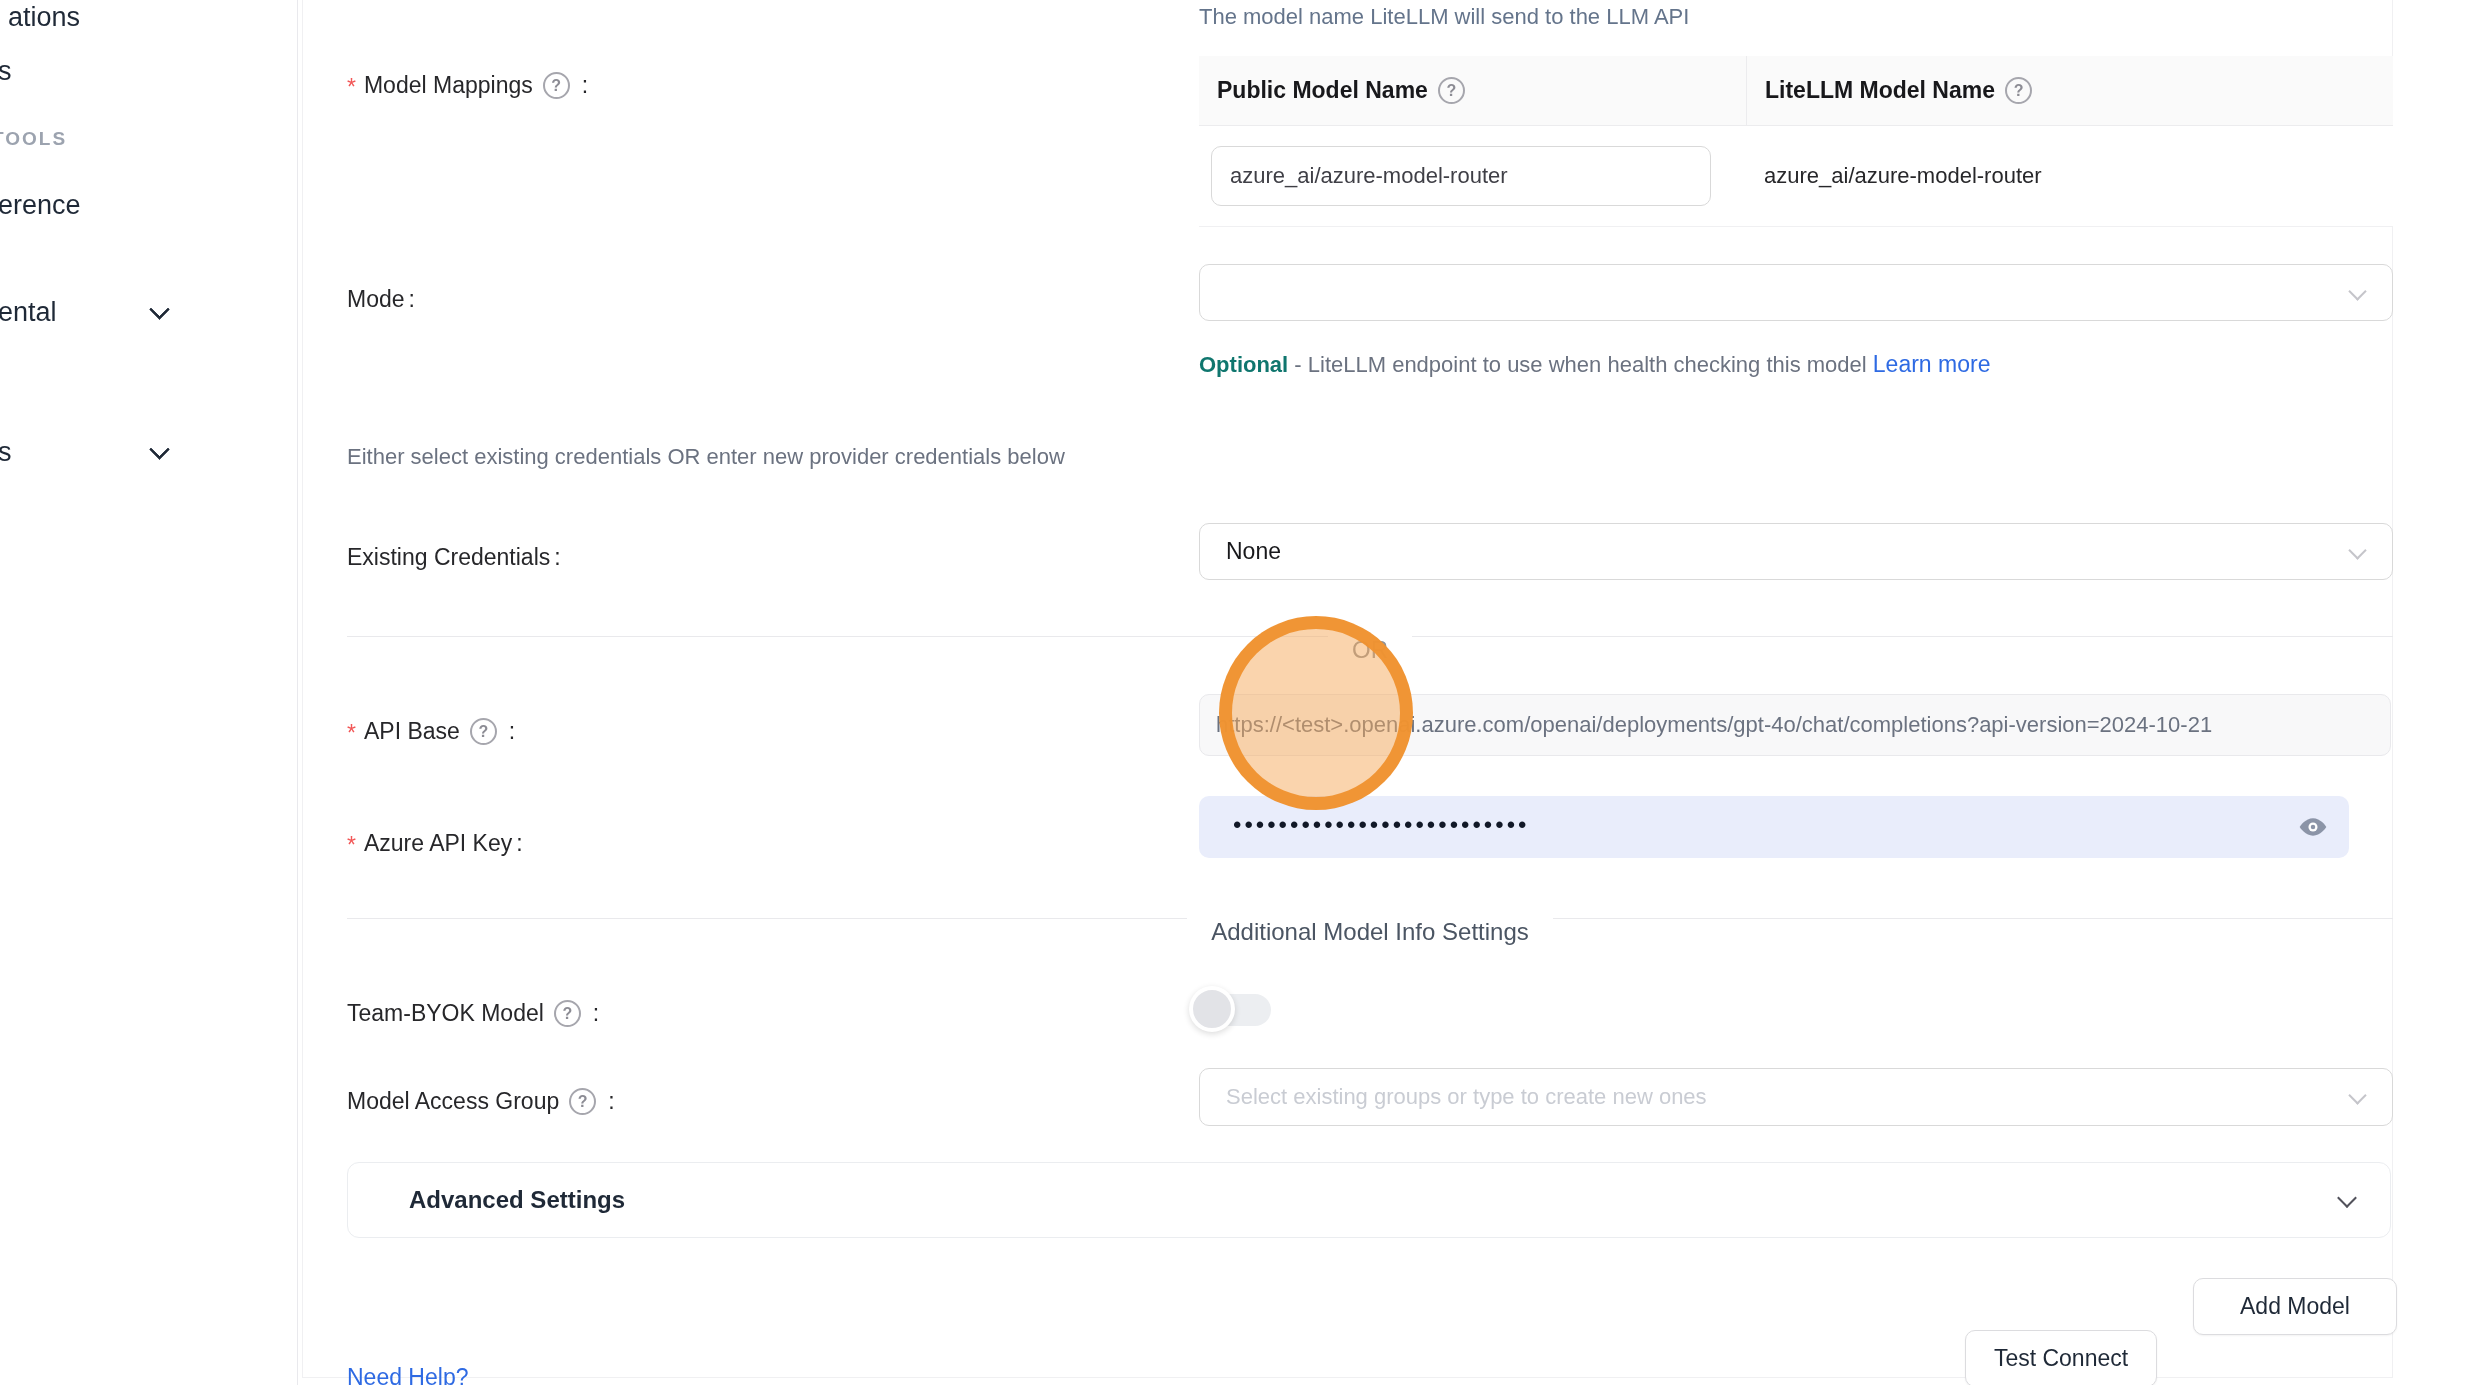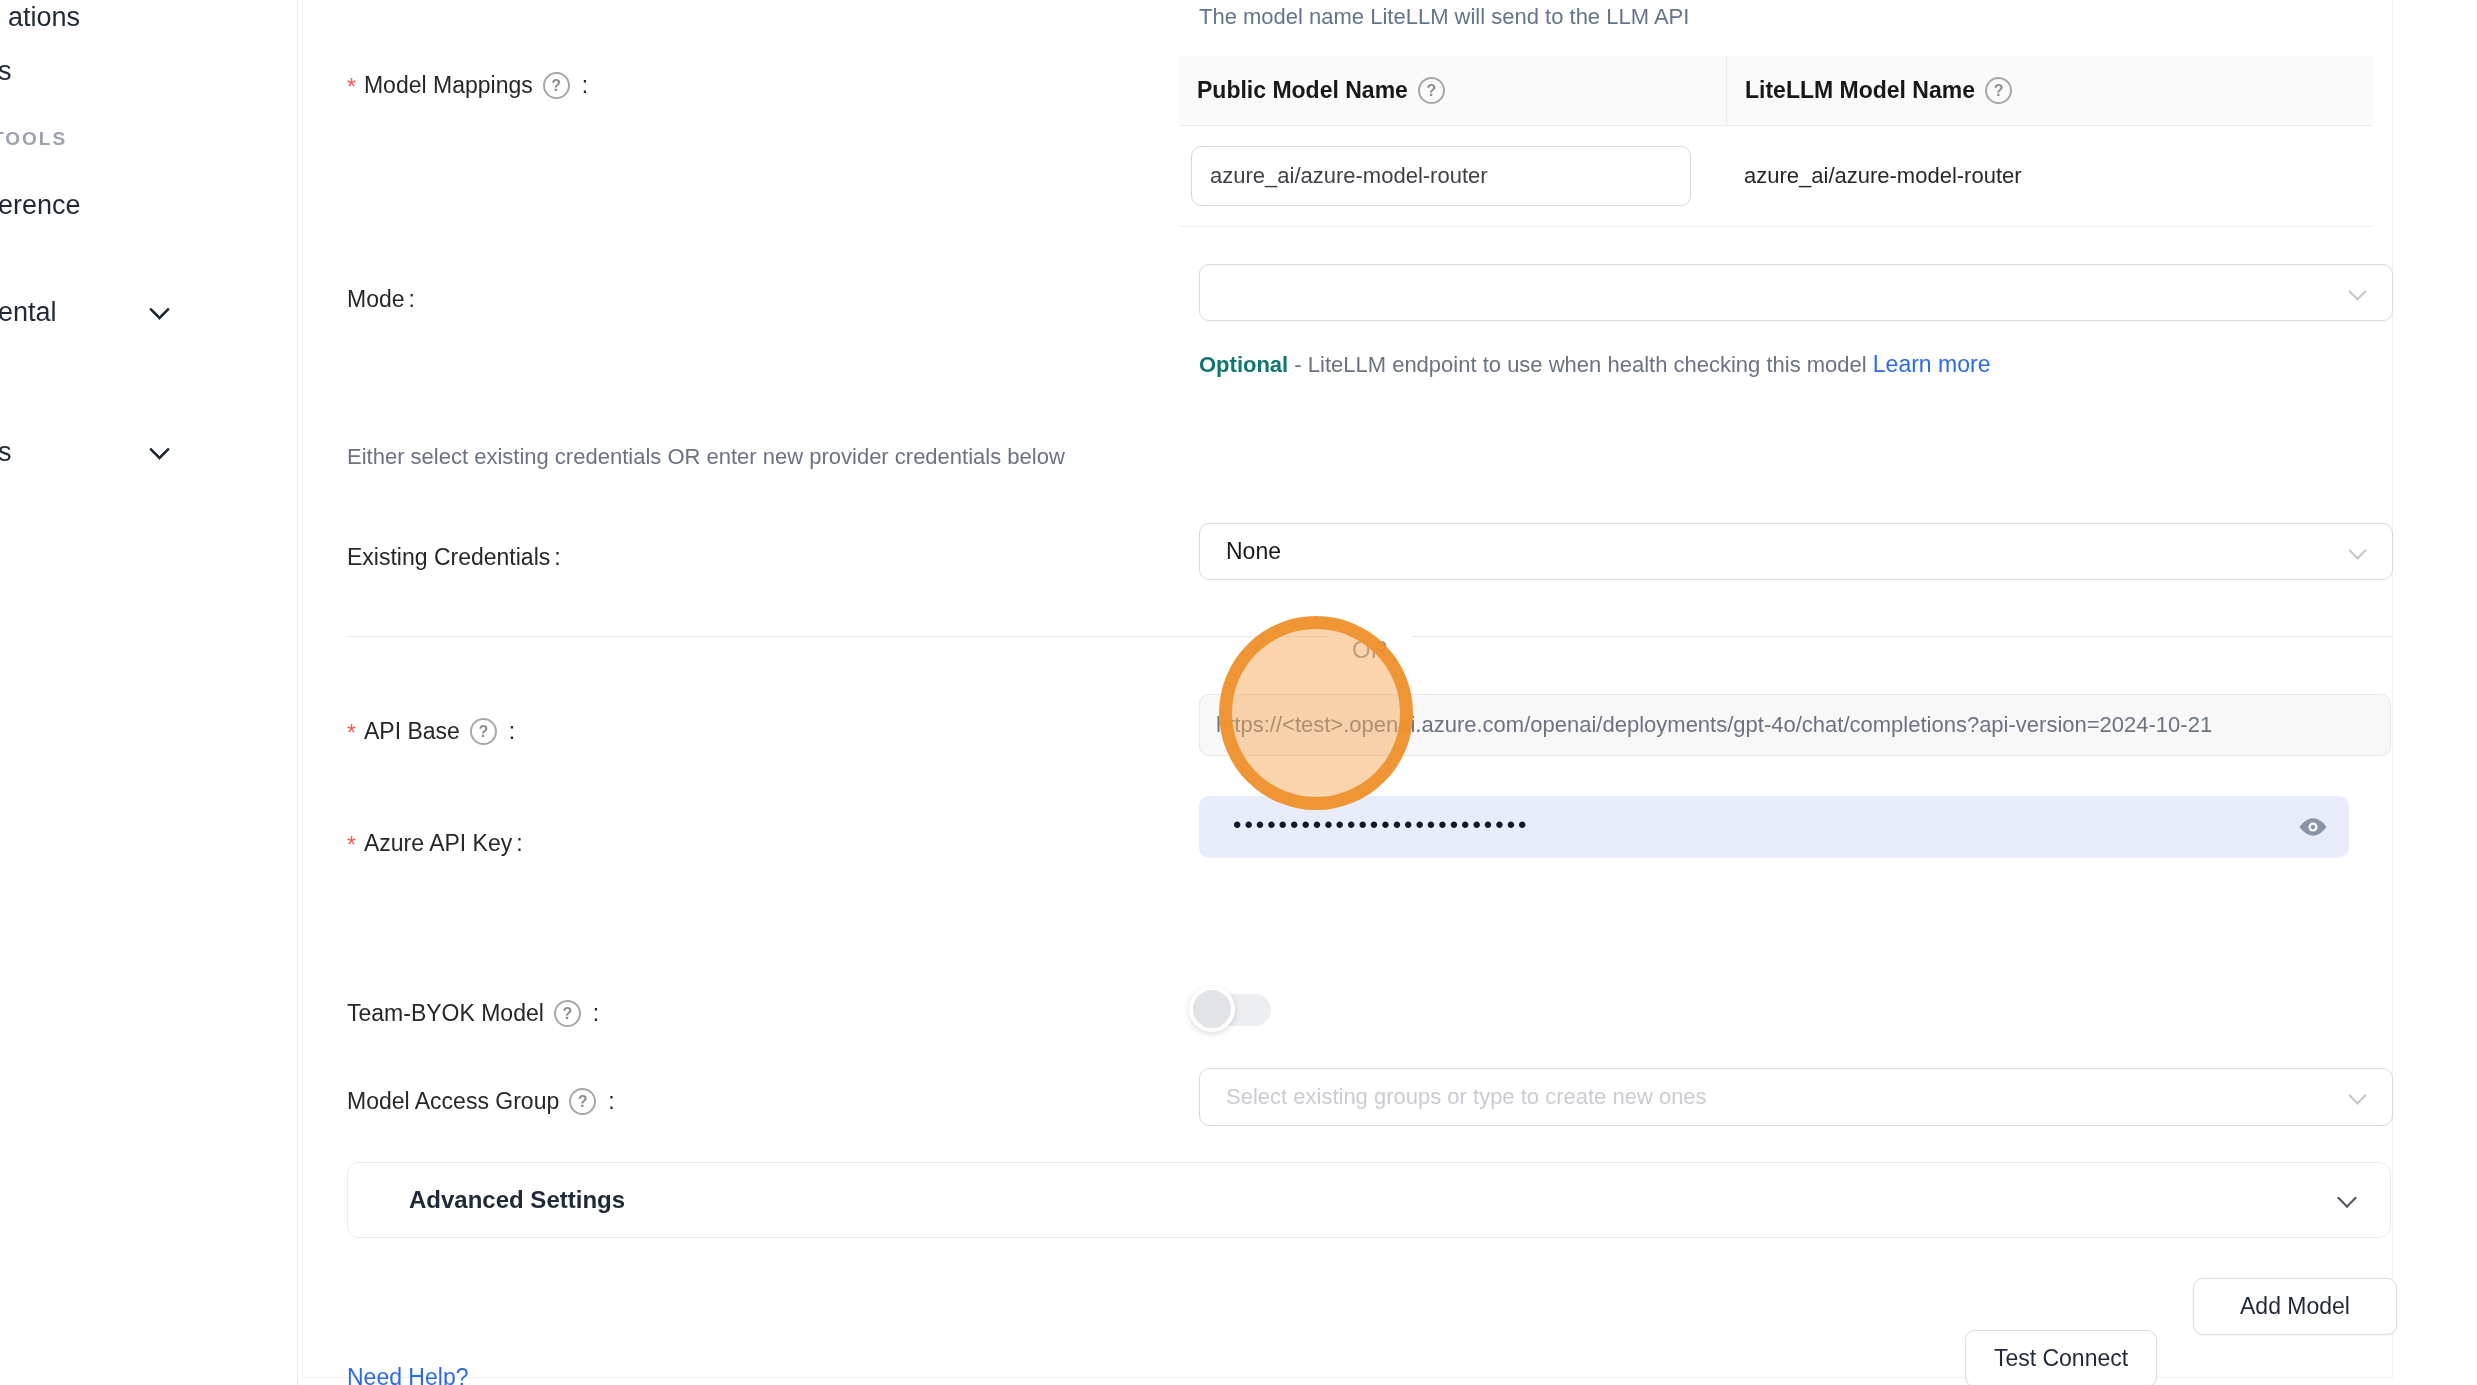--- a/index.html
+++ b/index.html
@@ -130,21 +130,21 @@
 
   <div class="abs help-text" style="left:896px; top:4px;">The model name LiteLLM will send to the LLM API</div>
 
   <div class="abs label-row" style="left:44px; top:72px;">
     <span class="req">*</span>
     <span>Model Mappings</span>
     <span class="qicon">?</span>
     <span class="colon">:</span>
   </div>
 
-  <div class="abs map-table" style="left:876px; top:56px;">
+  <div class="abs map-table" style="left:896px; top:56px;">
     <div class="map-head">
       <div class="map-th c1">
         <span>Public Model Name</span>
         <span class="qicon">?</span>
       </div>
       <div class="map-th c2">
         <span>LiteLLM Model Name</span>
         <span class="qicon">?</span>
       </div>
     </div>
@@ -202,20 +202,25 @@
   </div>
   <div class="abs key-field" style="left:896px; top:796px;">
     <span class="dots">••••••••••••••••••••••••••</span>
     <svg class="eye" viewBox="0 0 24 24">
       <path d="M12 5.5C6.5 5.5 2.6 11 2 12c.6 1 4.5 6.5 10 6.5S21.4 13 22 12c-.6-1-4.5-6.5-10-6.5z" fill="#8b94a7"></path>
       <circle cx="12" cy="12" r="3.4" fill="#ffffff"></circle>
       <circle cx="12" cy="12" r="1.7" fill="#8b94a7"></circle>
     </svg>
   </div>
 
+  <div class="abs tdivider" style="left:44px; top:918px; height:34px;">
+    <div class="line"></div>
+    <div class="dtext sec-text">Additional Model Info Settings</div>
+    <div class="line"></div>
+  </div>
 
   <div class="abs label-row" style="left:44px; top:1000px;">
     <span>Team-BYOK Model</span>
     <span class="qicon">?</span>
     <span class="colon">:</span>
   </div>
   <div class="toggle" style="left:892px; top:994px;">
     <div class="knob"></div>
   </div>
 

